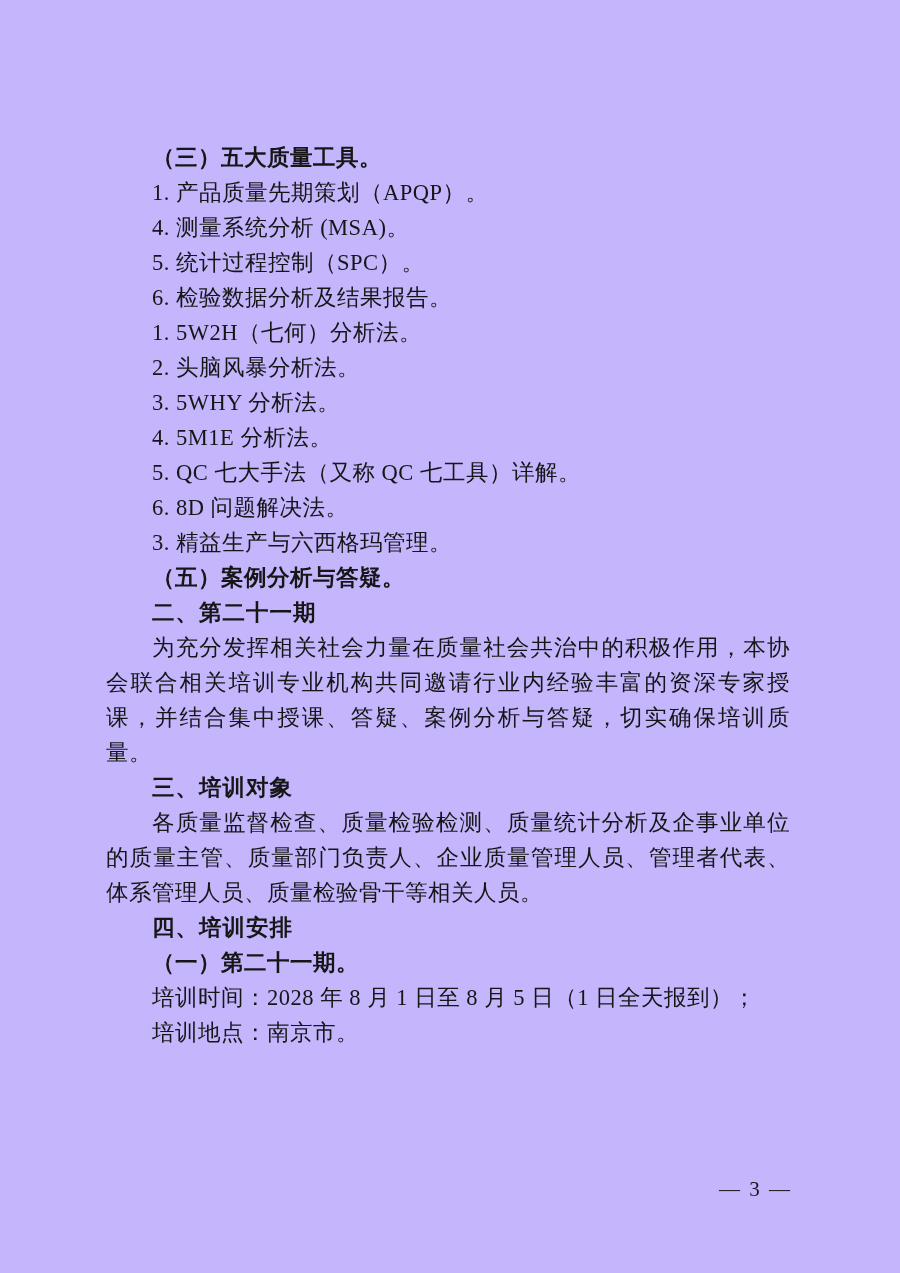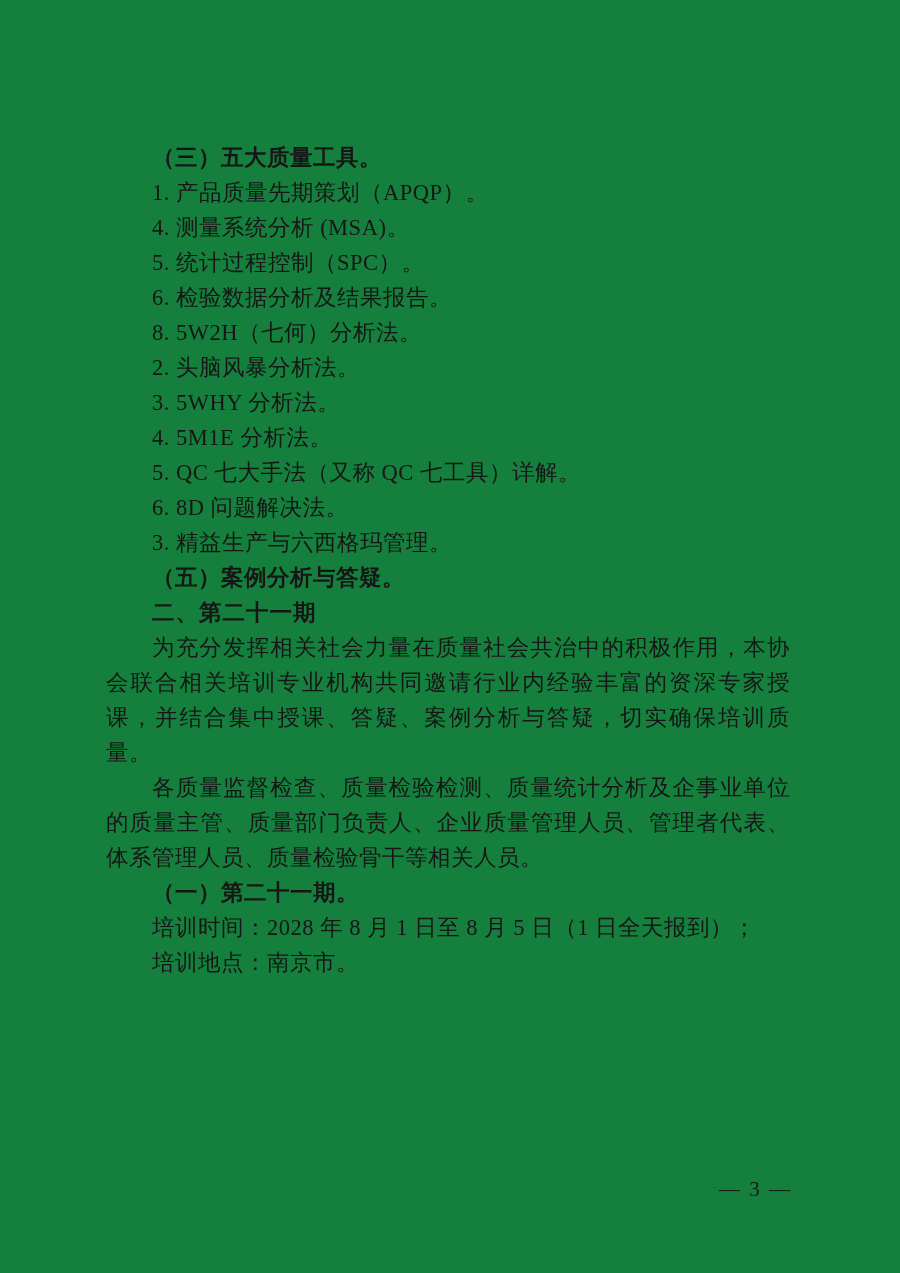--- a/index.html
+++ b/index.html
@@ -2,21 +2,21 @@
 <html><head>
 <meta charset="utf-8">
 <style>
   * { margin: 0; padding: 0; box-sizing: border-box; }
   html, body { background: #ffffff; }
   .page {
     position: relative;
     width: 900px;
     height: 1273px;
     margin: 0 auto;
-    background: #15803d;
+    background: #c4b5fd;
     color: #161616;
     font-family: "Liberation Serif", "DejaVu Serif", serif;
     overflow: hidden;
   }
   .content {
     position: absolute;
     left: 106px;
     top: 140px;
     width: 684px;
   }
@@ -61,35 +61,37 @@
 
 <div class="page">
   <div class="content">
 
     <p class="line ind h-kai">（三）五大质量工具。</p>
     <p class="line ind">1. 产品质量先期策划（APQP）。</p>
     <p class="line ind">4. 测量系统分析 (MSA)。</p>
     <p class="line ind">5. 统计过程控制（SPC）。</p>
     <p class="line ind">6. 检验数据分析及结果报告。</p>
 
-    <p class="line ind">8. 5W2H（七何）分析法。</p>
+    <p class="line ind">1. 5W2H（七何）分析法。</p>
     <p class="line ind">2. 头脑风暴分析法。</p>
     <p class="line ind">3. 5WHY 分析法。</p>
     <p class="line ind">4. 5M1E 分析法。</p>
     <p class="line ind">5. QC 七大手法（又称 QC 七工具）详解。</p>
     <p class="line ind">6. 8D 问题解决法。</p>
     <p class="line ind">3. 精益生产与六西格玛管理。</p>
 
     <p class="line ind h-kai">（五）案例分析与答疑。</p>
 
     <p class="line ind h-hei">二、第二十一期</p>
     <p class="para">为充分发挥相关社会力量在质量社会共治中的积极作用，本协会联合相关培训专业机构共同邀请行业内经验丰富的资深专家授课，并结合集中授课、答疑、案例分析与答疑，切实确保培训质量。</p>
 
+    <p class="line ind h-hei">三、培训对象</p>
     <p class="para">各质量监督检查、质量检验检测、质量统计分析及企事业单位的质量主管、质量部门负责人、企业质量管理人员、管理者代表、体系管理人员、质量检验骨干等相关人员。</p>
 
+    <p class="line ind h-hei">四、培训安排</p>
     <p class="line ind h-kai">（一）第二十一期。</p>
     <p class="line ind">培训时间：2028 年 8 月 1 日至 8 月 5 日（1 日全天报到）；</p>
     <p class="line ind">培训地点：南京市。</p>
 
   </div>
 
   <div class="pageno">— 3 —</div>
 </div>
 
 </body></html>

